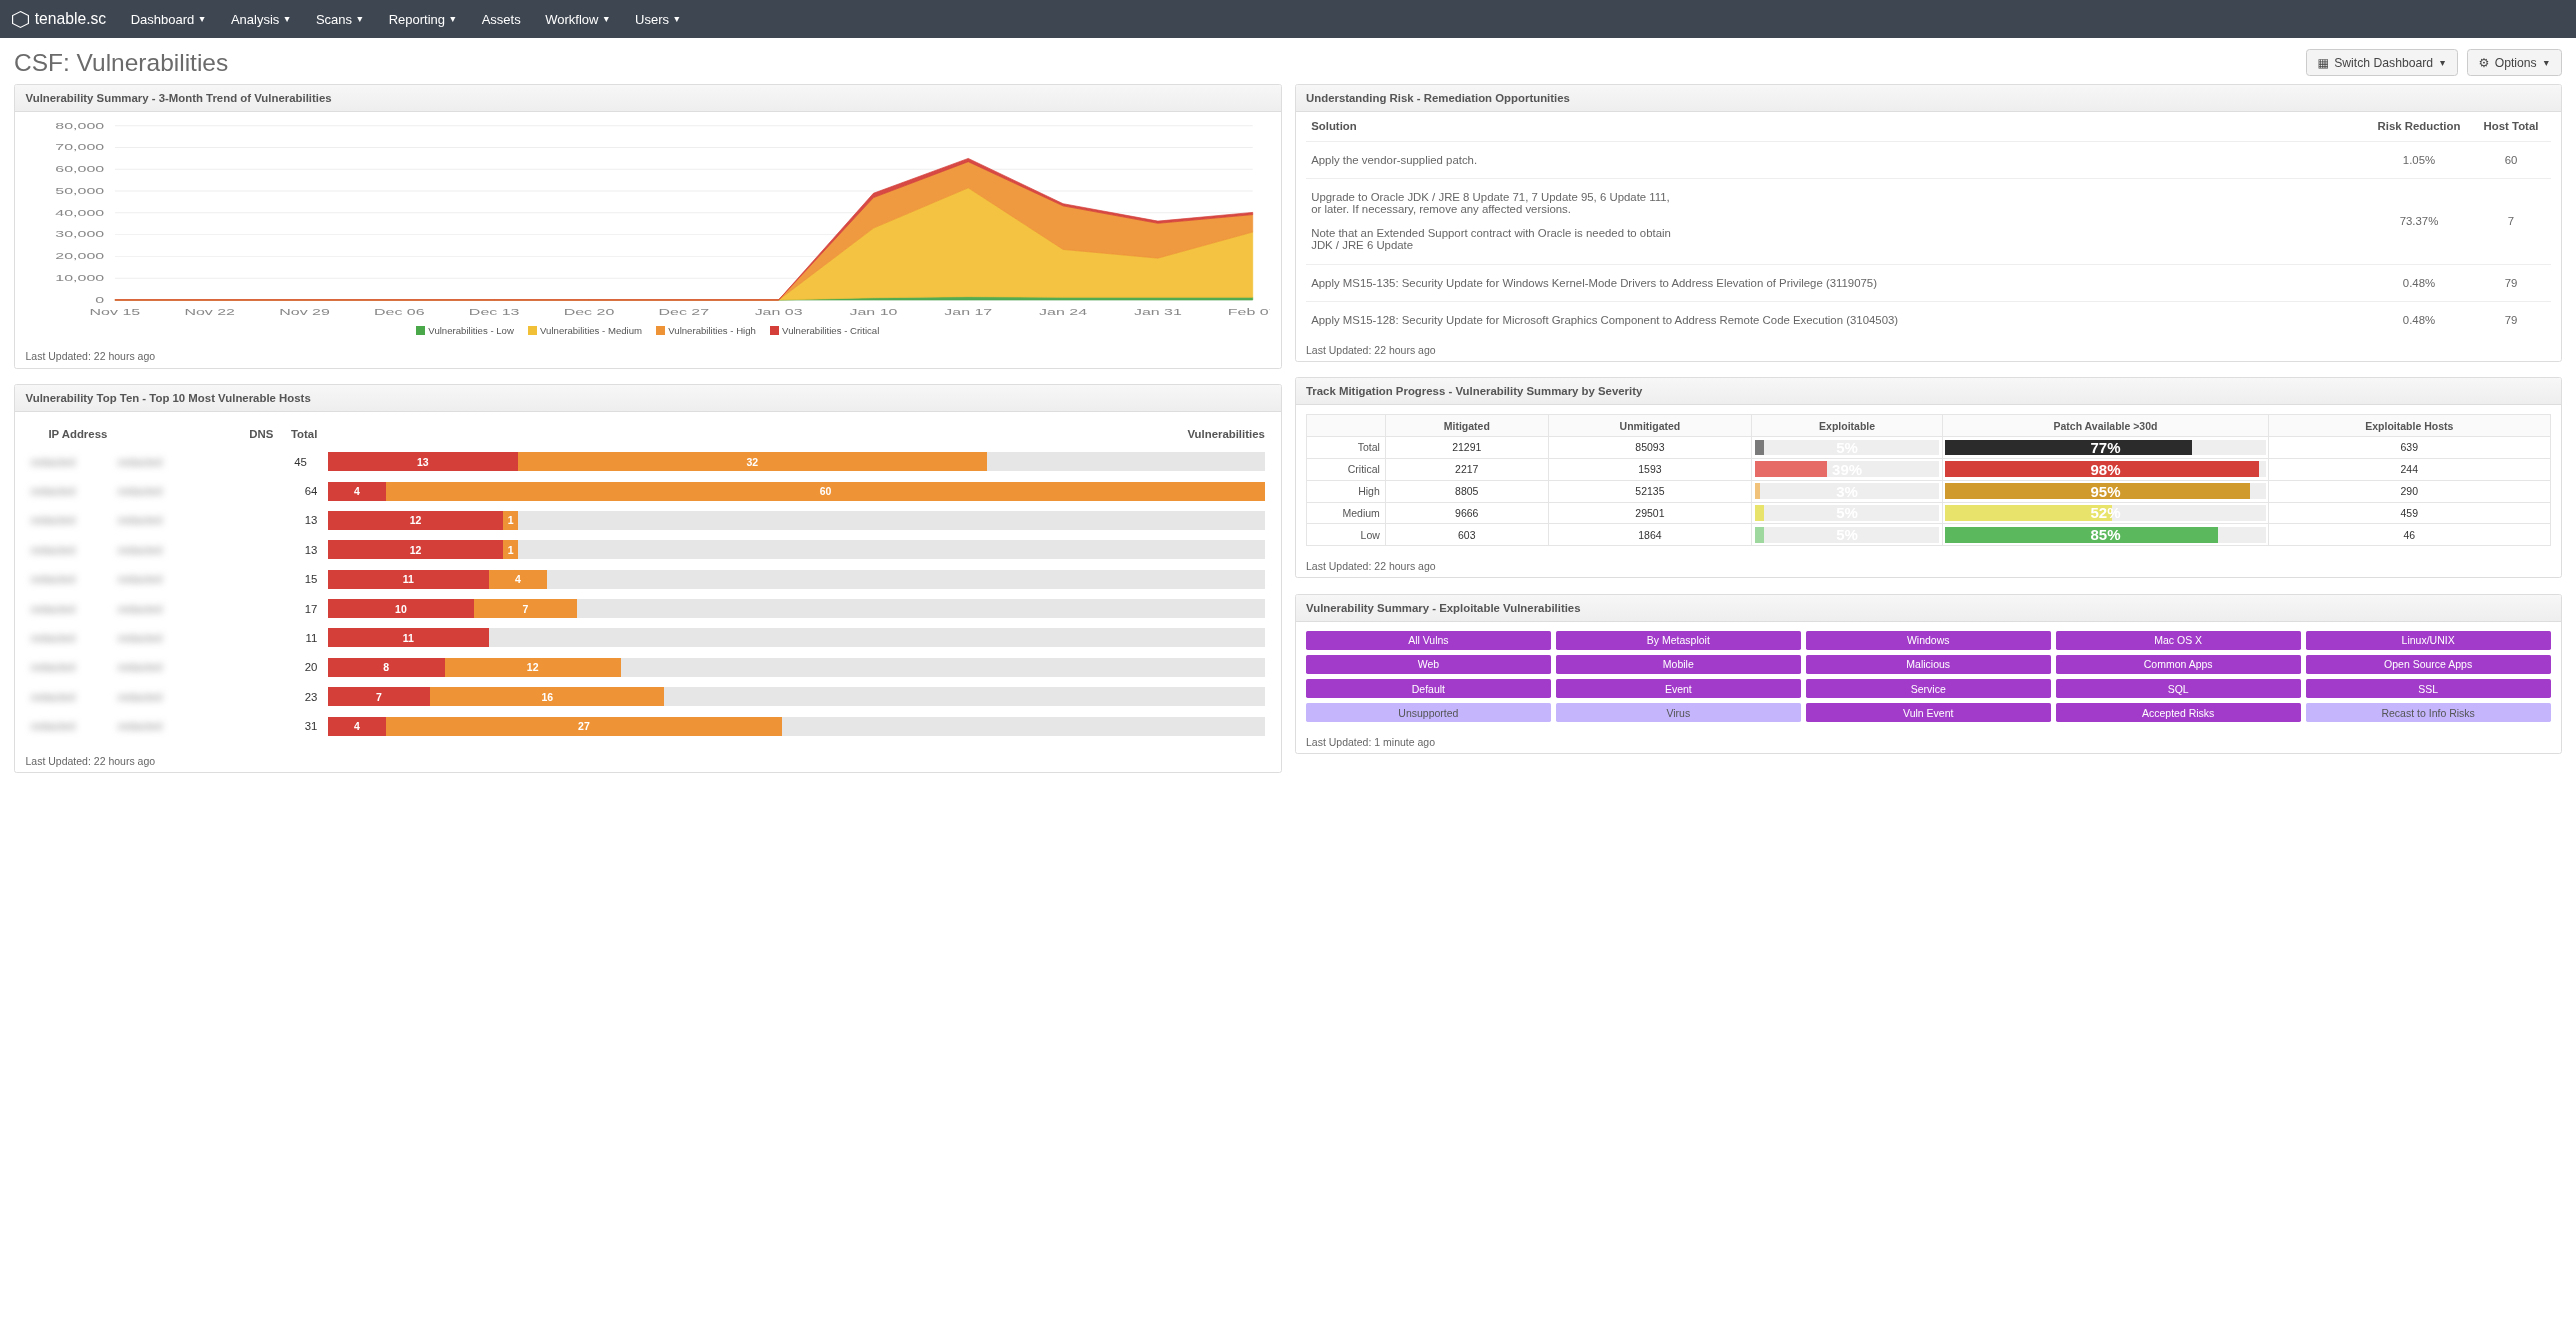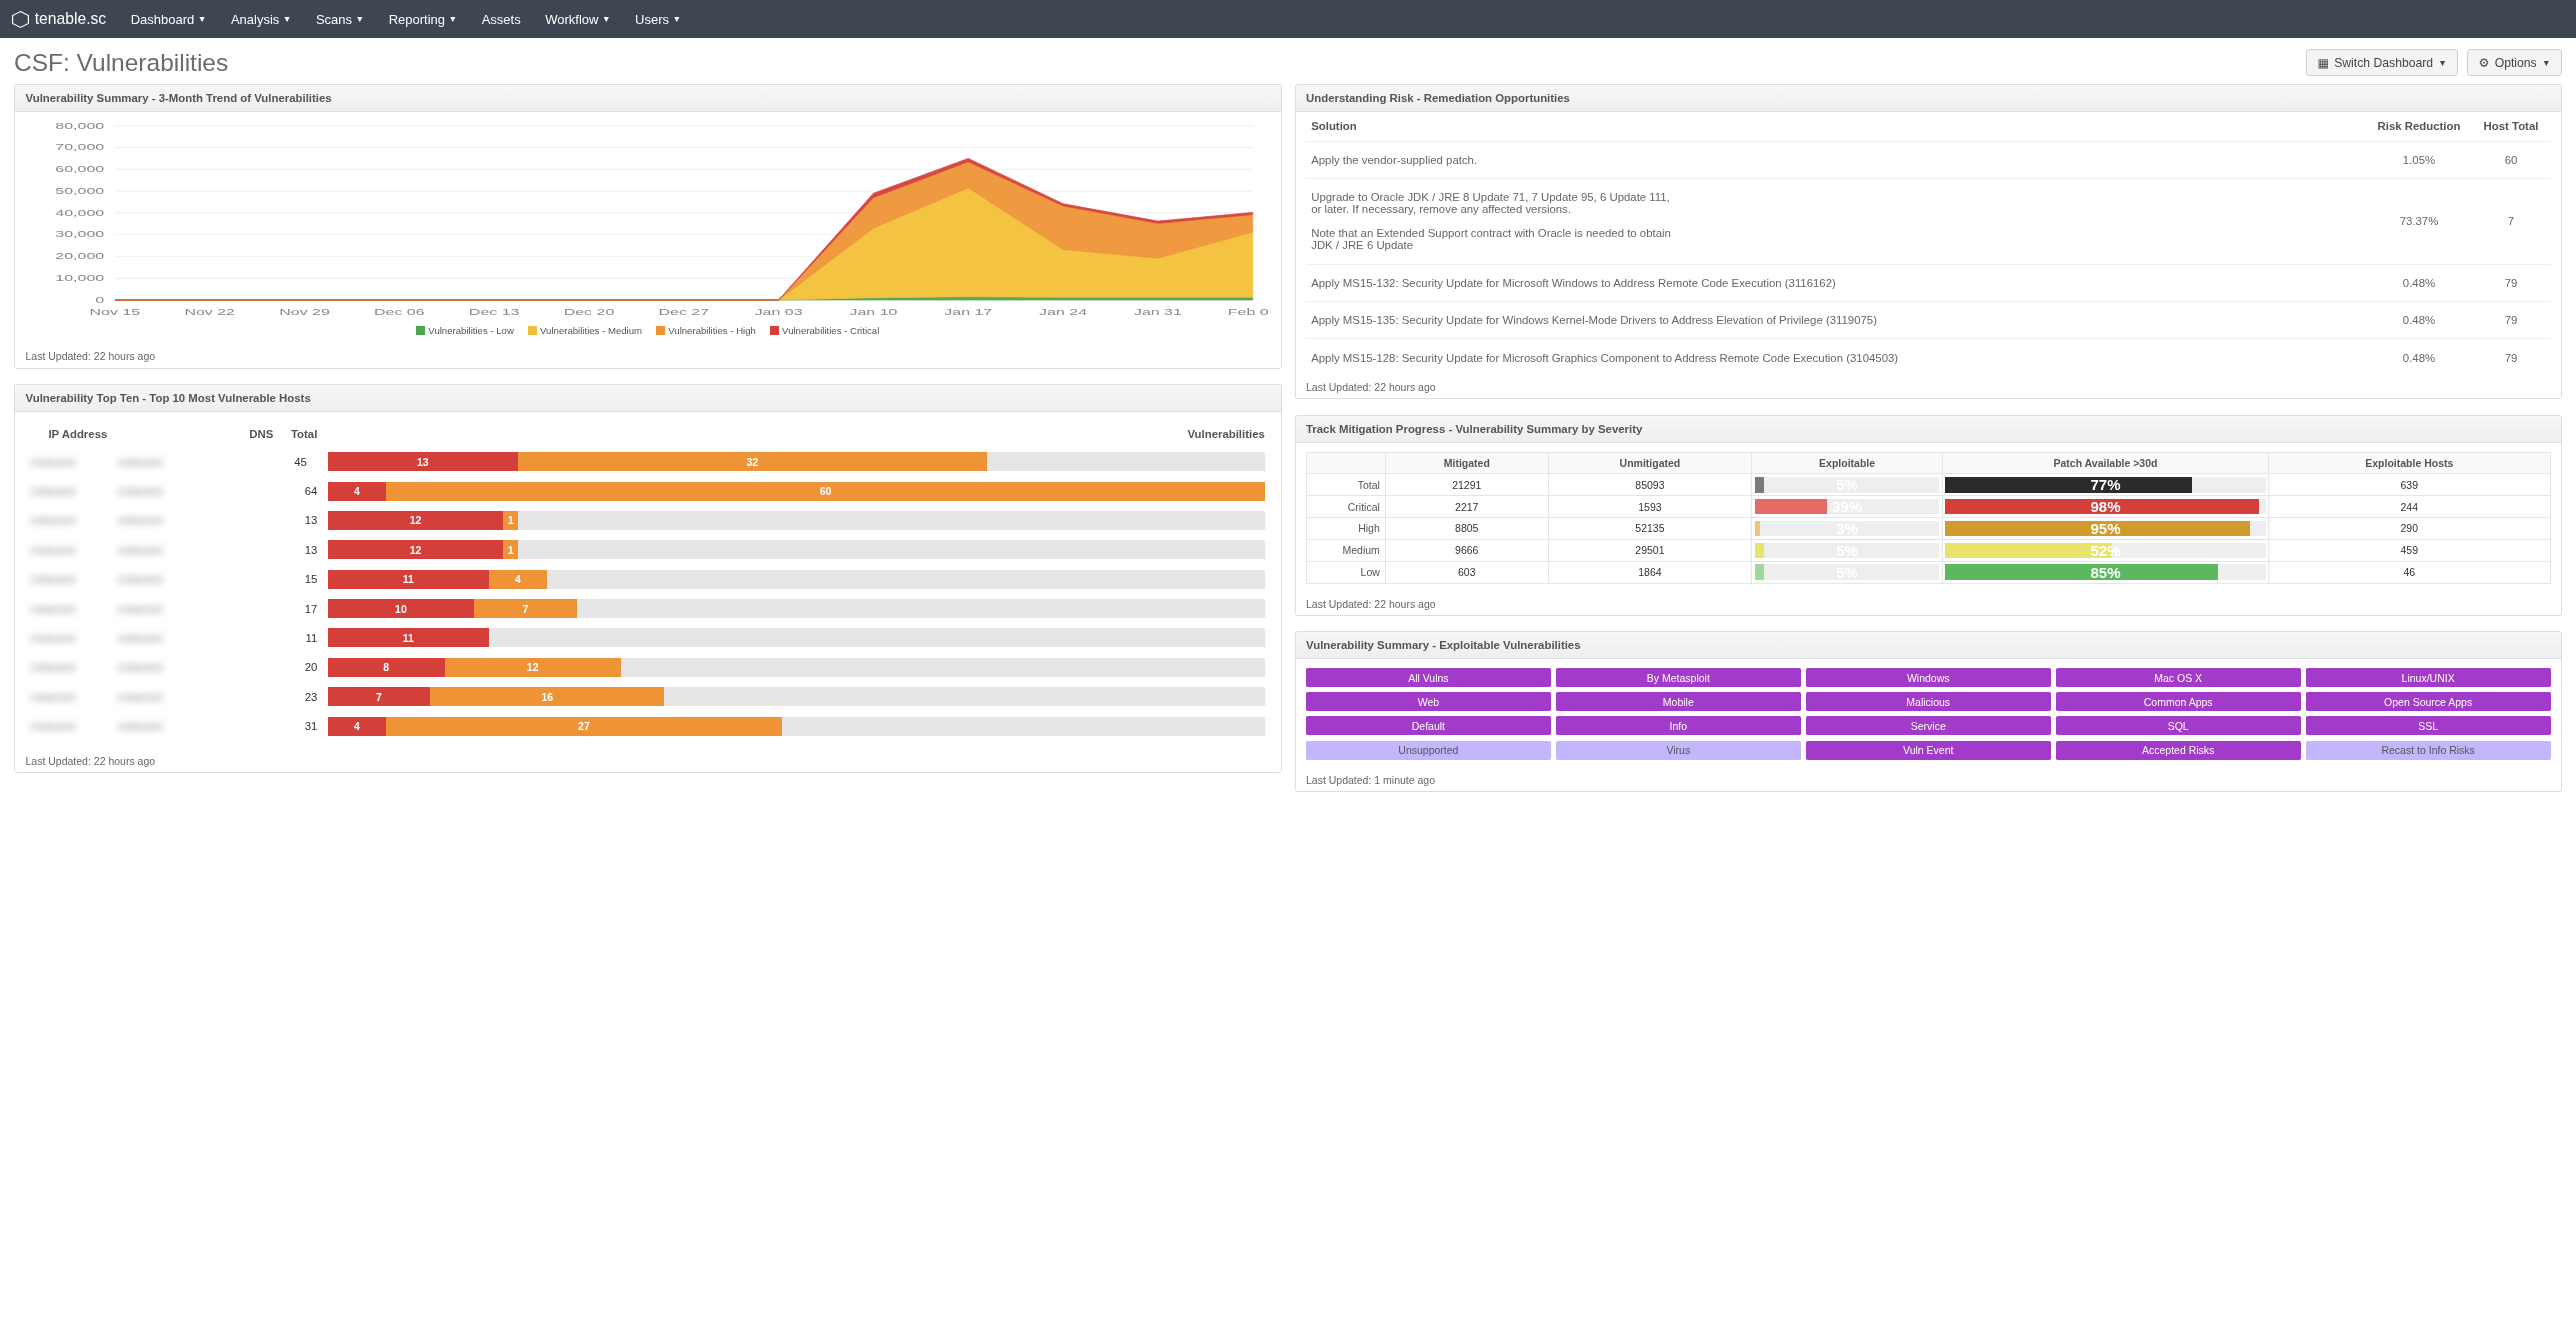--- a/index.html
+++ b/index.html
@@ -325,25 +325,20 @@
                 <td class="rem-sol">Apply the vendor-supplied patch.</td>
                 <td class="r">1.05%</td>
                 <td class="r">60</td>
               </tr>
               <tr>
                 <td class="rem-sol">Upgrade to Oracle JDK / JRE 8 Update 71, 7 Update 95, 6 Update 111,<br>or later. If necessary, remove any affected versions.<br><br>Note that an Extended Support contract with Oracle is needed to obtain<br>JDK / JRE 6 Update</td>
                 <td class="r">73.37%</td>
                 <td class="r">7</td>
               </tr>
               <tr>
-                <td class="rem-sol">Apply MS15-132: Security Update for Microsoft Windows to Address Remote Code Execution (3116162)</td>
-                <td class="r">0.48%</td>
-                <td class="r">79</td>
-              </tr>
-              <tr>
                 <td class="rem-sol">Apply MS15-135: Security Update for Windows Kernel-Mode Drivers to Address Elevation of Privilege (3119075)</td>
                 <td class="r">0.48%</td>
                 <td class="r">79</td>
               </tr>
               <tr>
                 <td class="rem-sol">Apply MS15-128: Security Update for Microsoft Graphics Component to Address Remote Code Execution (3104503)</td>
                 <td class="r">0.48%</td>
                 <td class="r">79</td>
               </tr>
             </tbody>
@@ -471,21 +466,21 @@
             <div class="tile active">By Metasploit</div>
             <div class="tile active">Windows</div>
             <div class="tile active">Mac OS X</div>
             <div class="tile active">Linux/UNIX</div>
             <div class="tile active">Web</div>
             <div class="tile active">Mobile</div>
             <div class="tile active">Malicious</div>
             <div class="tile active">Common Apps</div>
             <div class="tile active">Open Source Apps</div>
             <div class="tile active">Default</div>
-            <div class="tile active">Info</div>
+            <div class="tile active">Event</div>
             <div class="tile active">Service</div>
             <div class="tile active">SQL</div>
             <div class="tile active">SSL</div>
             <div class="tile inactive">Unsupported</div>
             <div class="tile inactive">Virus</div>
             <div class="tile active">Vuln Event</div>
             <div class="tile active">Accepted Risks</div>
             <div class="tile inactive">Recast to Info Risks</div>
           </div>
       </div>

